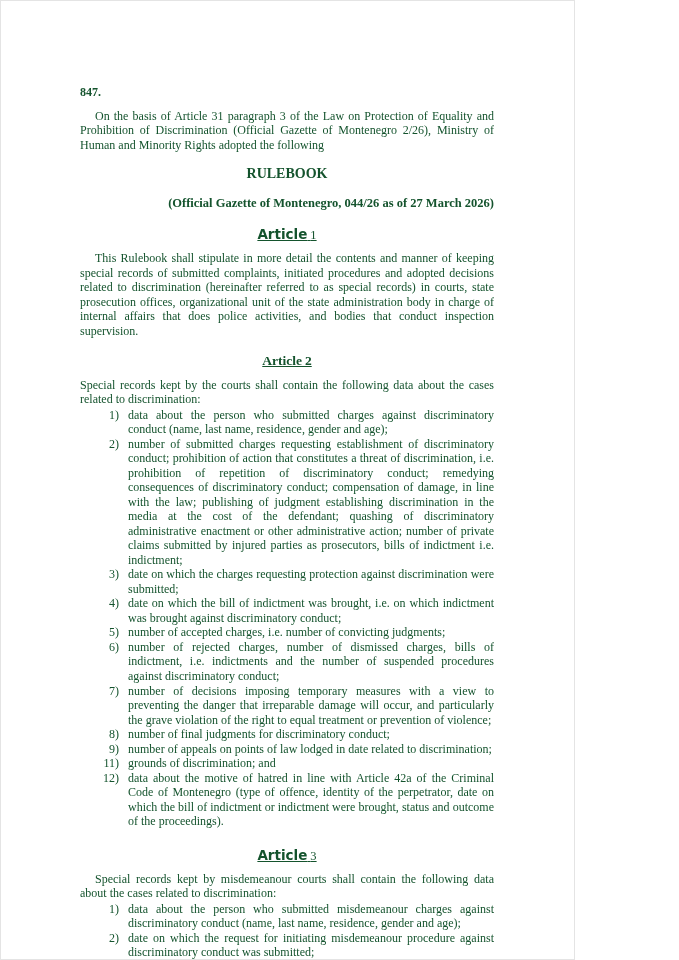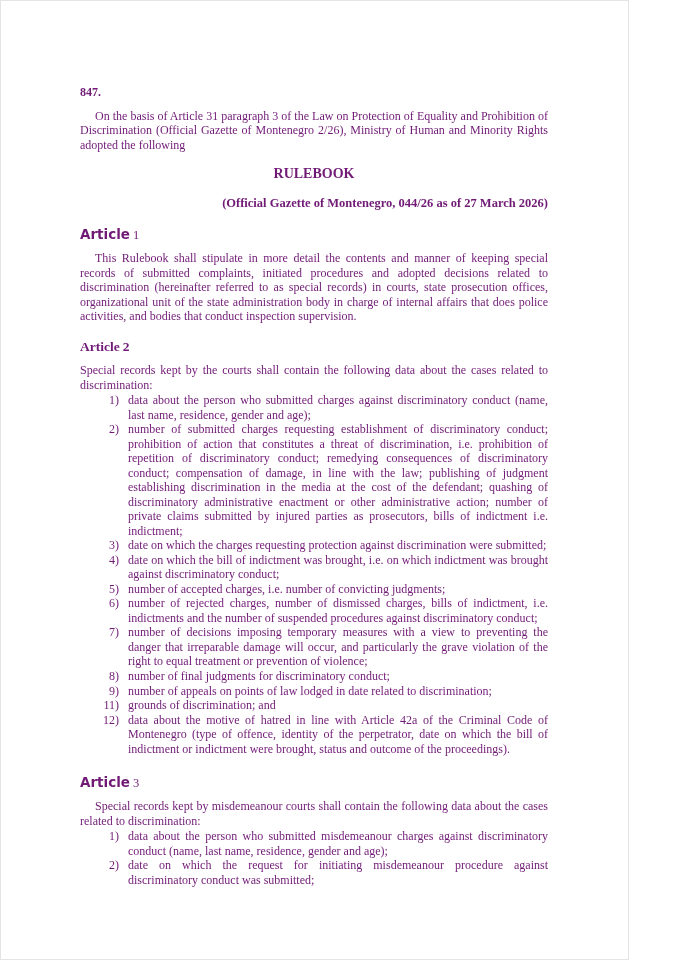--- a/index.html
+++ b/index.html
@@ -1,33 +1,33 @@
 <!DOCTYPE html>
 <html><head>
 <meta charset="utf-8">
 <style>
   html,body{margin:0;padding:0;background:#fff;}
   .page{
-    width:629px;height:960px;box-sizing:border-box;
+    width:575px;height:960px;box-sizing:border-box;
     background:#ffffff;
     border:1px solid #e4e4e4;
     padding:84px 80px 0 79px;
     font-family:"Liberation Serif",serif;
-    color:#701a75;
+    color:#14532d;
     font-size:12px;
     line-height:1.21;
     overflow:hidden;
     position:relative;
   }
   .doc-number{font-weight:bold;margin:0 0 9px 0;}
   .preamble{text-align:justify;text-indent:15px;margin:0;}
   .rulebook{text-align:center;font-weight:bold;font-size:14px;margin:14px 0 12px 0;}
   .doc-title{text-align:center;font-weight:bold;font-size:15px;line-height:1.36;margin:0;}
   .gazette{text-align:right;font-weight:bold;font-size:12.5px;margin:13px 0 0 0;}
-  .art-head{text-align:left;margin:15px 0 8px 0;}
+  .art-head{text-align:center;margin:15px 0 8px 0;text-decoration:underline;}
   .art-head .word{font-weight:bold;}
   .art-head.sans .word{font-family:"DejaVu Sans","Liberation Sans",sans-serif;font-size:13.5px;}
   .art-head.sans .num{font-family:"Liberation Serif",serif;font-size:12.5px;font-weight:normal;}
   .art-head.serif .word,.art-head.serif .num{font-family:"Liberation Serif",serif;font-size:13.5px;font-weight:bold;}
   .art-body{text-align:justify;text-indent:15px;margin:0 0 4px 0;}
   .intro{text-align:justify;margin:0;}
   .intro.indent{text-indent:15px;}
   .nlist{margin:1px 0 0 0;}
   .li{display:flex;}
   .li .num{flex:0 0 39px;text-align:right;white-space:nowrap;}

